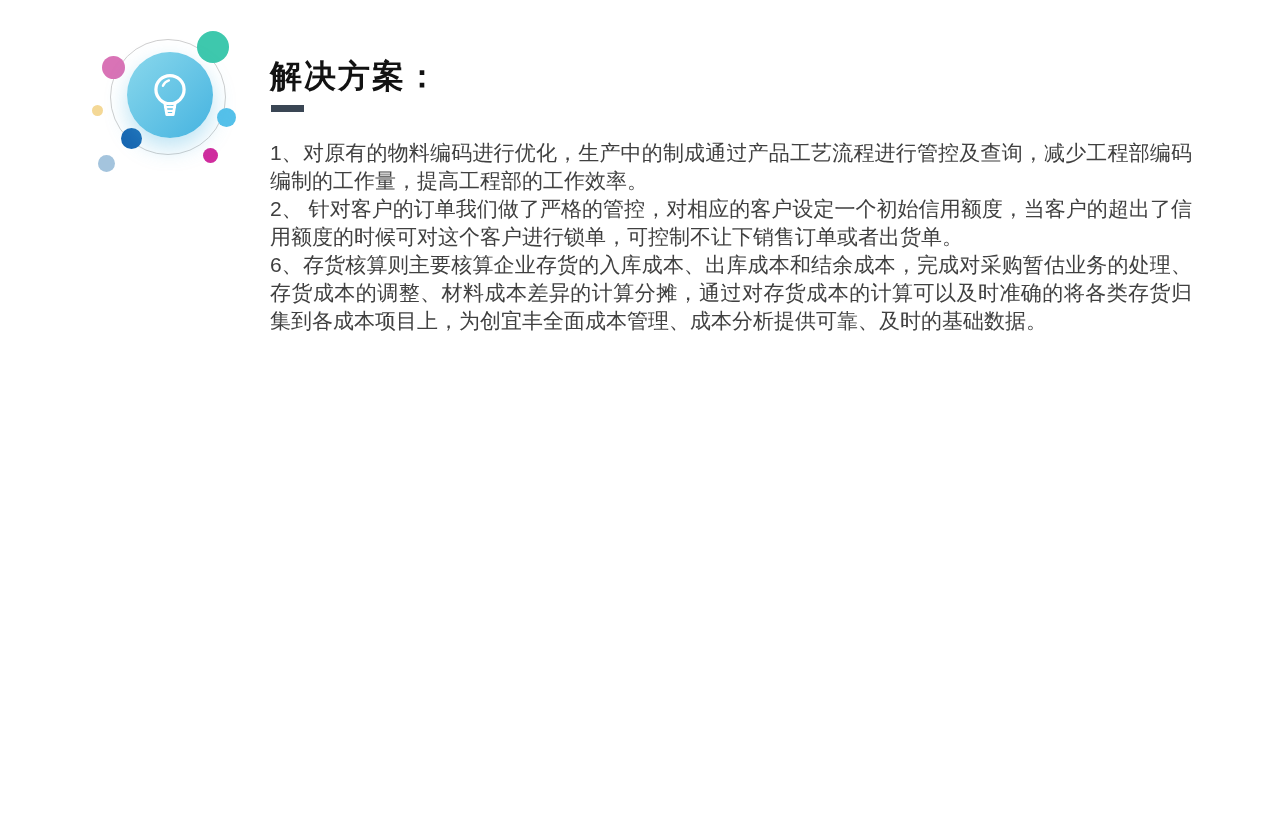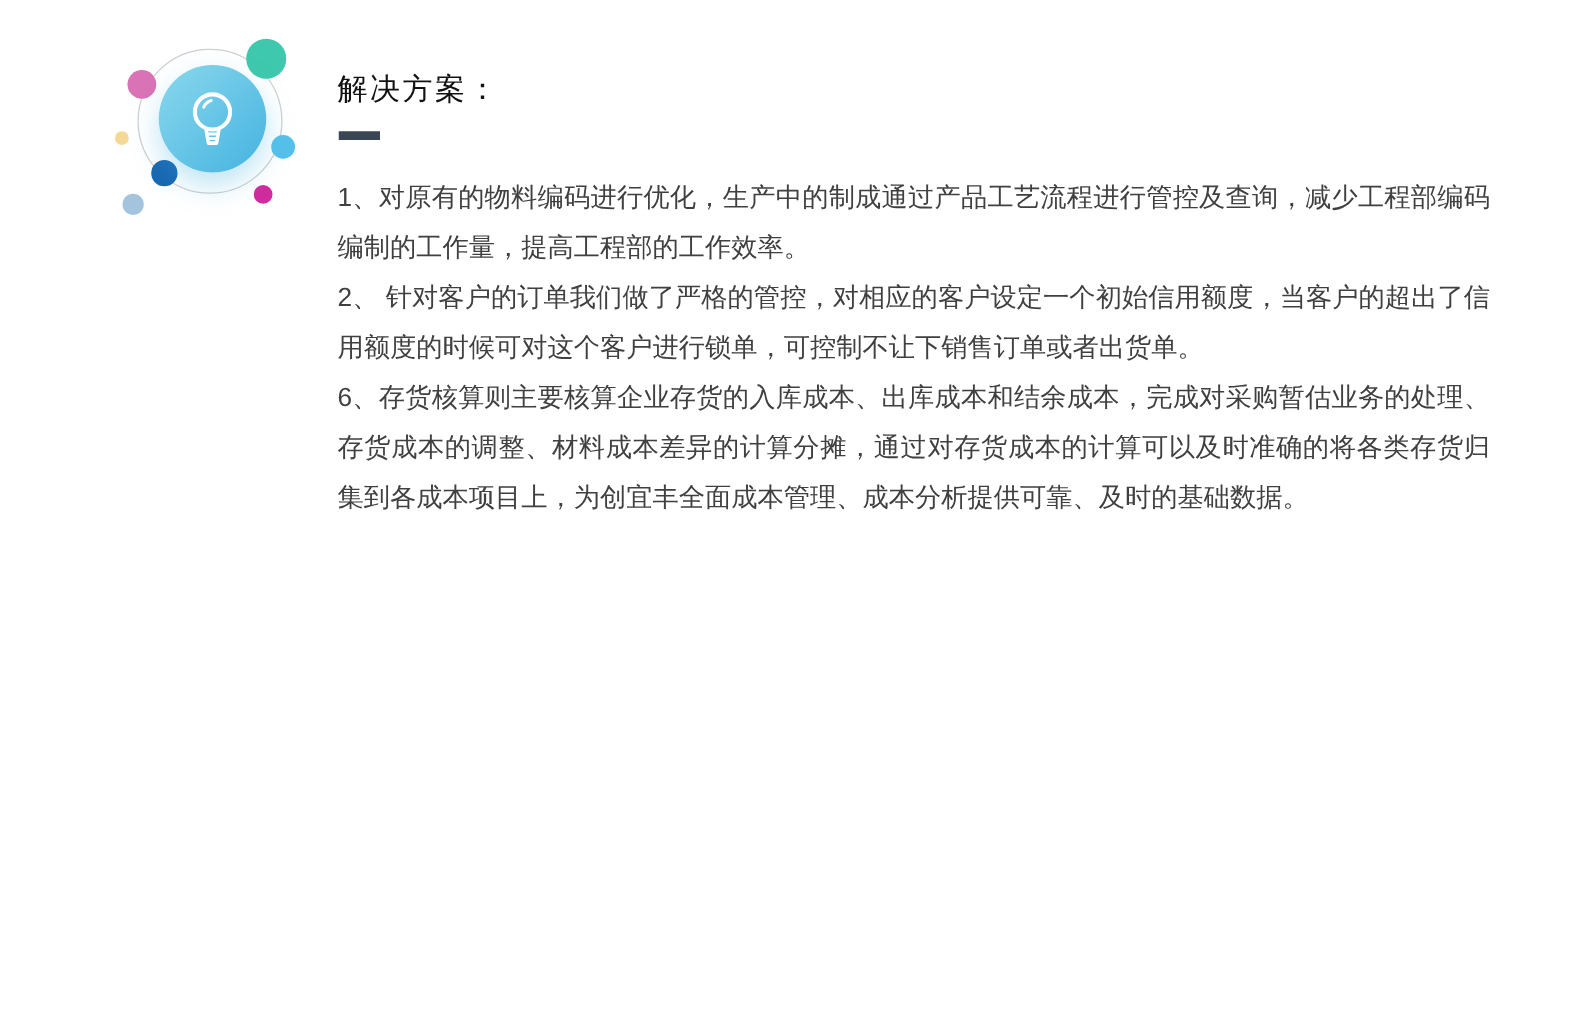--- a/index.html
+++ b/index.html
@@ -30,32 +30,32 @@
   .dot-pink        { left: 17px;  top: 31px;  width: 23px; height: 23px; }
   .dot-yellow      { left: 7px;   top: 80px;  width: 11px; height: 11px; }
   .dot-darkblue    { left: 36px;  top: 103px; width: 21px; height: 21px; }
   .dot-lightblue-a { left: 13px;  top: 130px; width: 17px; height: 17px; }
   .dot-lightblue-b { left: 132px; top: 83px;  width: 19px; height: 19px; }
   .dot-magenta     { left: 118px; top: 123px; width: 15px; height: 15px; }
 
   
   .heading {
     position: absolute; left: 270px; top: 55px;
-    font-size: 24px; font-weight: 400; color: #121212;
+    font-size: 32px; font-weight: 700; color: #121212;
     letter-spacing: 2px;
   }
   .heading-underline {
     position: absolute; left: 271px; top: 105px;
     width: 33px; height: 7px; background: #3a4654; 
   }
 
   
   .content {
     position: absolute; left: 270px; top: 139px; width: 922px;
-    font-size: 21px; line-height: 40px; color: #404040;
+    font-size: 21px; line-height: 28px; color: #404040;
     text-align: justify;
   }
   .content p { margin: 0; }
 </style>
 </head>
 <body>
 
 <div class="canvas">
 
   <div class="icon-cluster">

